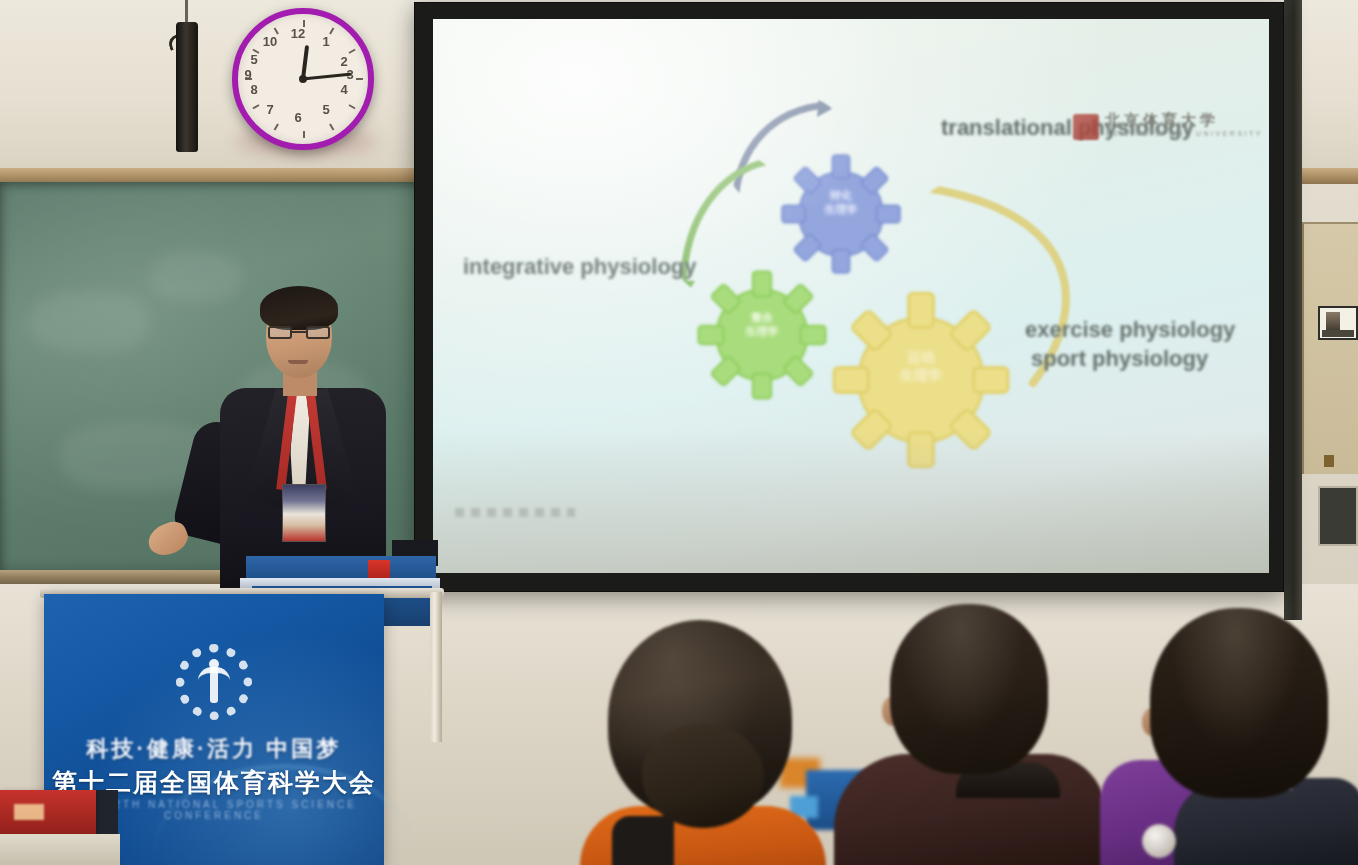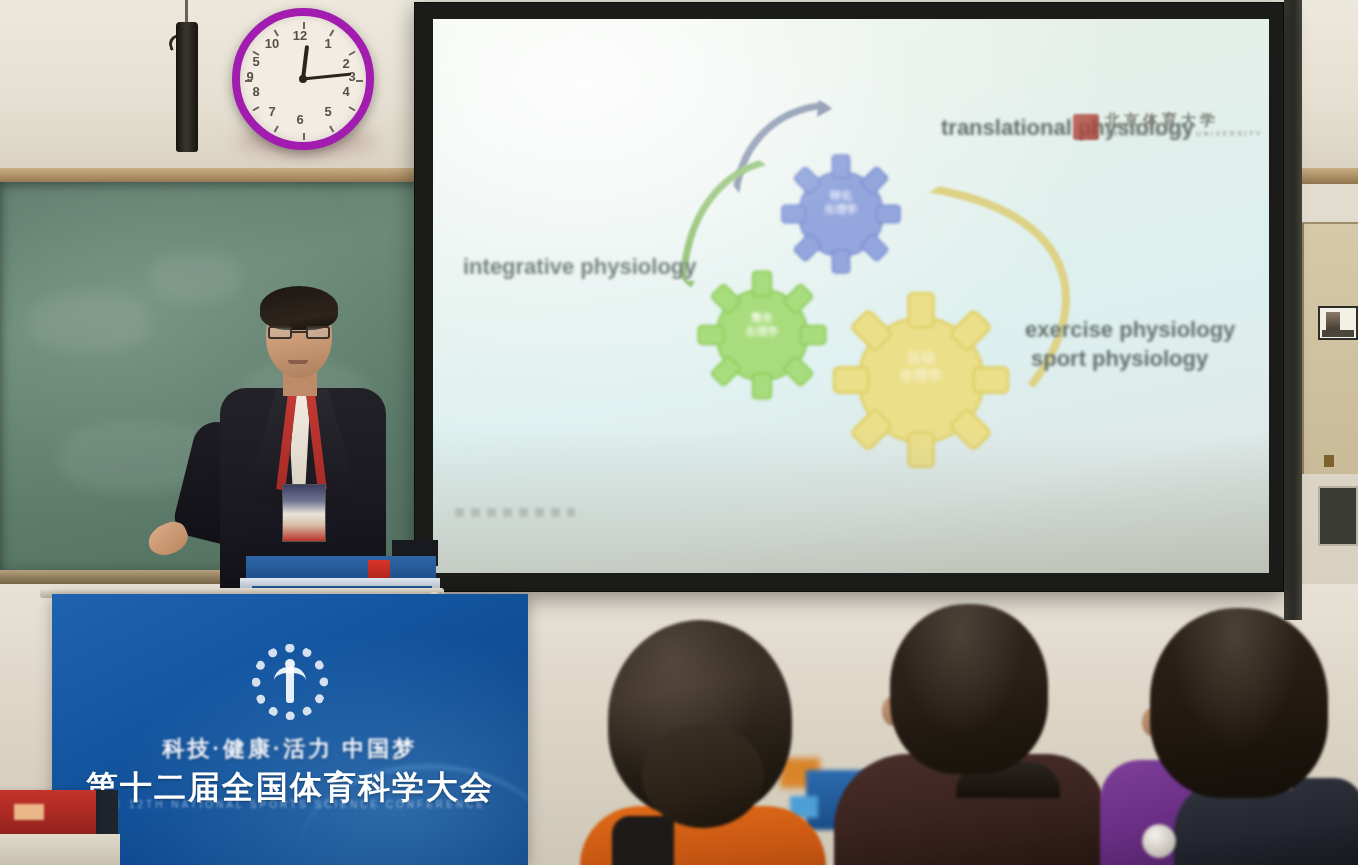--- a/index.html
+++ b/index.html
@@ -75,21 +75,21 @@
   .right-lowbox{
     position:absolute; left:1318px; top:486px; width:40px; height:60px;
     background:#3b3b36; border:2px solid #b9b2a1;
   }
 
   
   .clock{
     position:absolute; left:232px; top:8px; width:142px; height:142px;
     border-radius:50%;
     background:#f2ece2;
-    border:8px solid #a21caf;
+    border:6px solid #a21caf;
     box-shadow:0 4px 12px rgba(0,0,0,0.35), inset 0 0 10px rgba(0,0,0,0.12);
   }
   .clock .mark{
     position:absolute; left:50%; top:6px; width:2px; height:7px;
     background:#6b6258; transform-origin:50% 59px;
   }
   .clock .num{
     position:absolute; font-size:13px; color:#58514a; font-weight:bold;
     width:16px; text-align:center;
   }
@@ -307,26 +307,25 @@
     position:absolute; left:368px; top:560px; width:22px; height:24px;
     background:linear-gradient(180deg,#d8352b 0%,#a41f18 100%);
   }
   .lectern-dark{
     position:absolute; left:392px; top:540px; width:46px; height:26px;
     background:#191a20;
   }
 
   
   .banner{
-    position:absolute; left:44px; top:594px; width:476px; height:271px;
+    position:absolute; left:44px; top:594px; width:340px; height:271px;
     background:
       radial-gradient(ellipse at 72% 78%, rgba(120,190,240,0.30) 0%, rgba(120,190,240,0) 58%),
       linear-gradient(155deg,#1f62ad 0%,#1457a2 32%,#0f4b92 62%,#0b3f80 100%);
     box-shadow:0 3px 14px rgba(0,0,0,0.28);
-    margin-left:8px;
   }
   .banner-rail{
     position:absolute; left:40px; top:588px; width:404px; height:10px;
     background:linear-gradient(180deg,#e9e4d8 0%,#b6ae9c 100%);
     border-radius:3px;
   }
   .banner-pole{
     position:absolute; left:430px; top:592px; width:12px; height:150px;
     background:linear-gradient(90deg,#d9d3c4 0%,#f1ece0 40%,#b3aa97 100%);
   }
@@ -351,21 +350,21 @@
     position:absolute; left:50%; top:6px; margin-left:-5px;
     width:10px; height:10px; border-radius:50%; background:rgba(255,255,255,0.92);
   }
   .banner-line1{
     position:absolute; left:0; right:0; top:140px; text-align:center;
     color:#f2f6ff; font-size:22px; font-weight:bold; letter-spacing:3px;
     filter:blur(0.8px); text-shadow:0 1px 3px rgba(0,0,0,0.35);
   }
   .banner-line2{
     position:absolute; left:0; right:0; top:172px; text-align:center;
-    color:#ffffff; font-size:32px; font-weight:bold; letter-spacing:2px;
+    color:#ffffff; font-size:25px; font-weight:bold; letter-spacing:2px;
     filter:blur(0.7px); text-shadow:0 1px 3px rgba(0,0,0,0.35);
   }
   .banner-line3{
     position:absolute; left:0; right:0; top:205px; text-align:center;
     color:rgba(220,235,255,0.55); font-size:10px; letter-spacing:3px;
     filter:blur(1px);
   }
   .banner-swoosh{
     position:absolute; right:-30px; bottom:10px; width:260px; height:90px;
     border-top:3px solid rgba(150,210,250,0.35);

